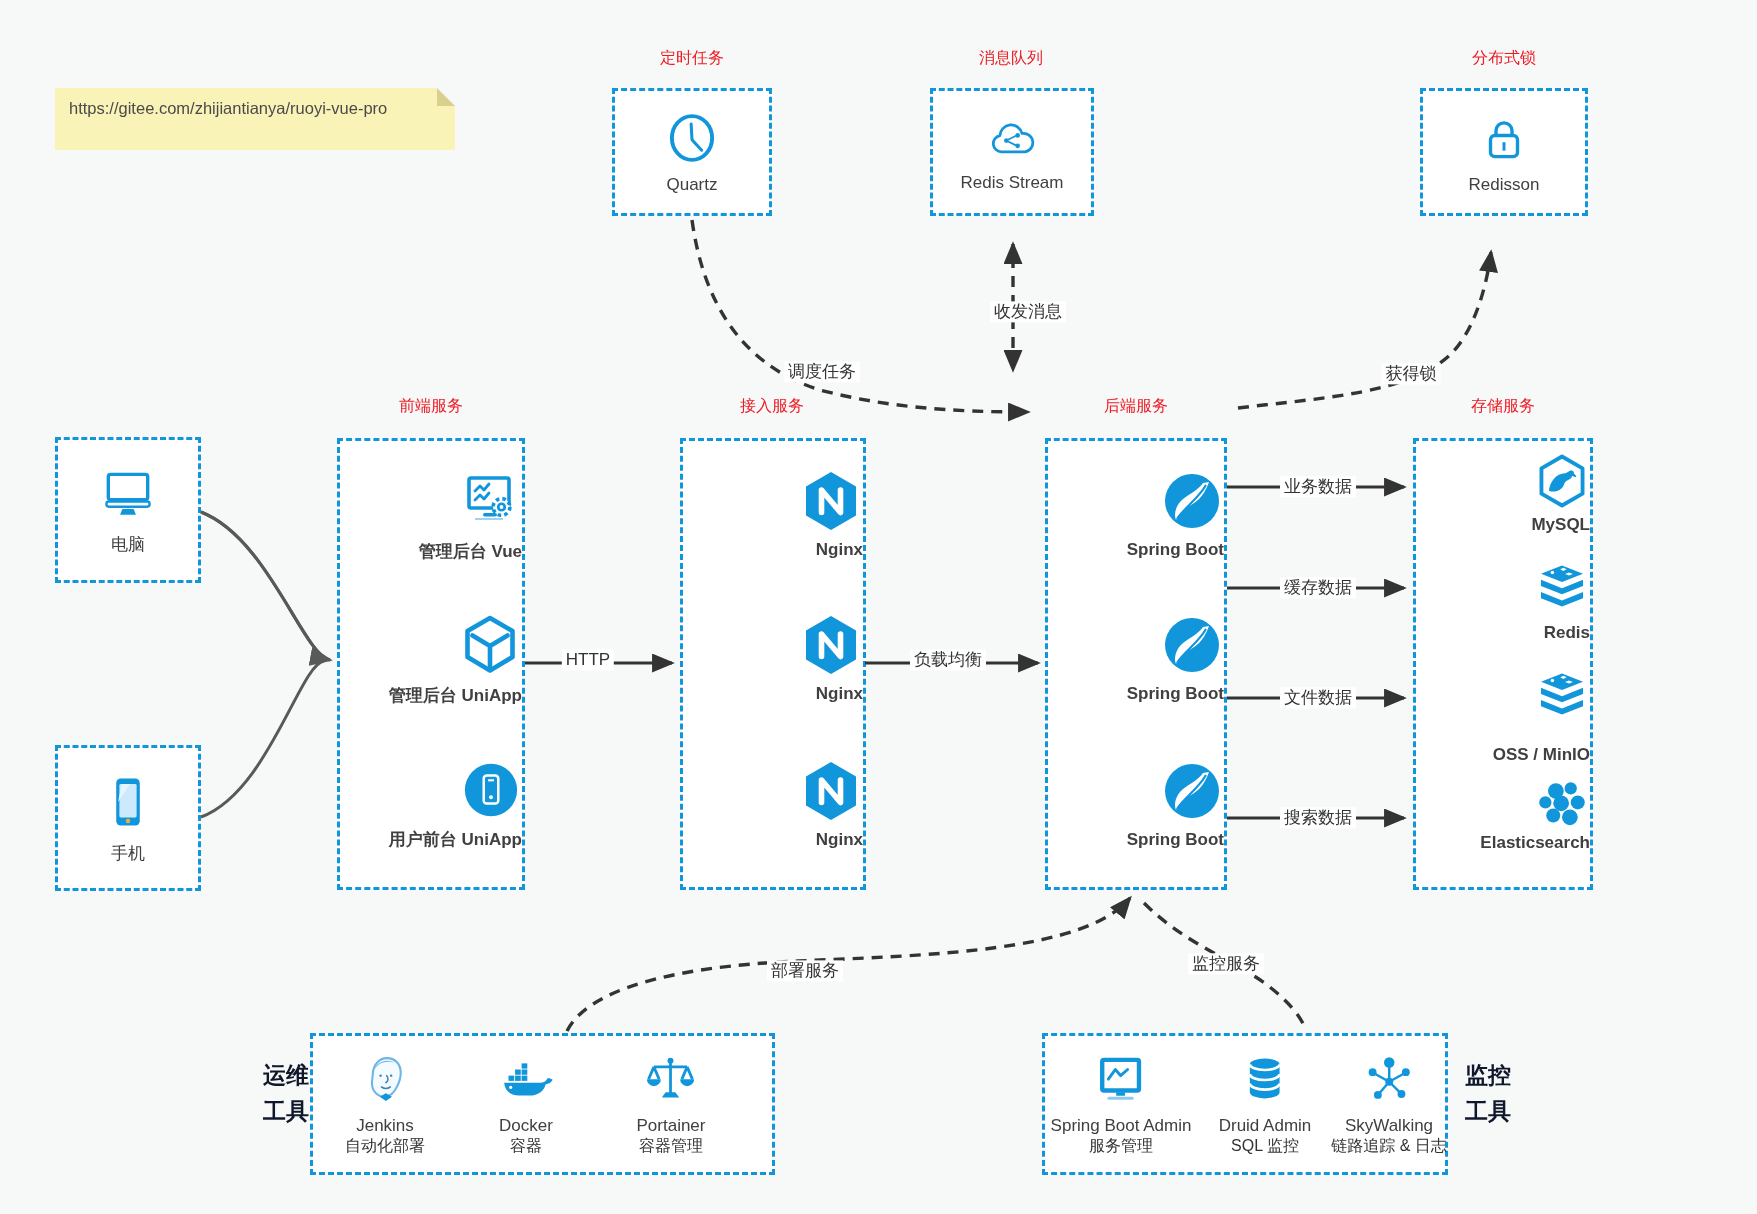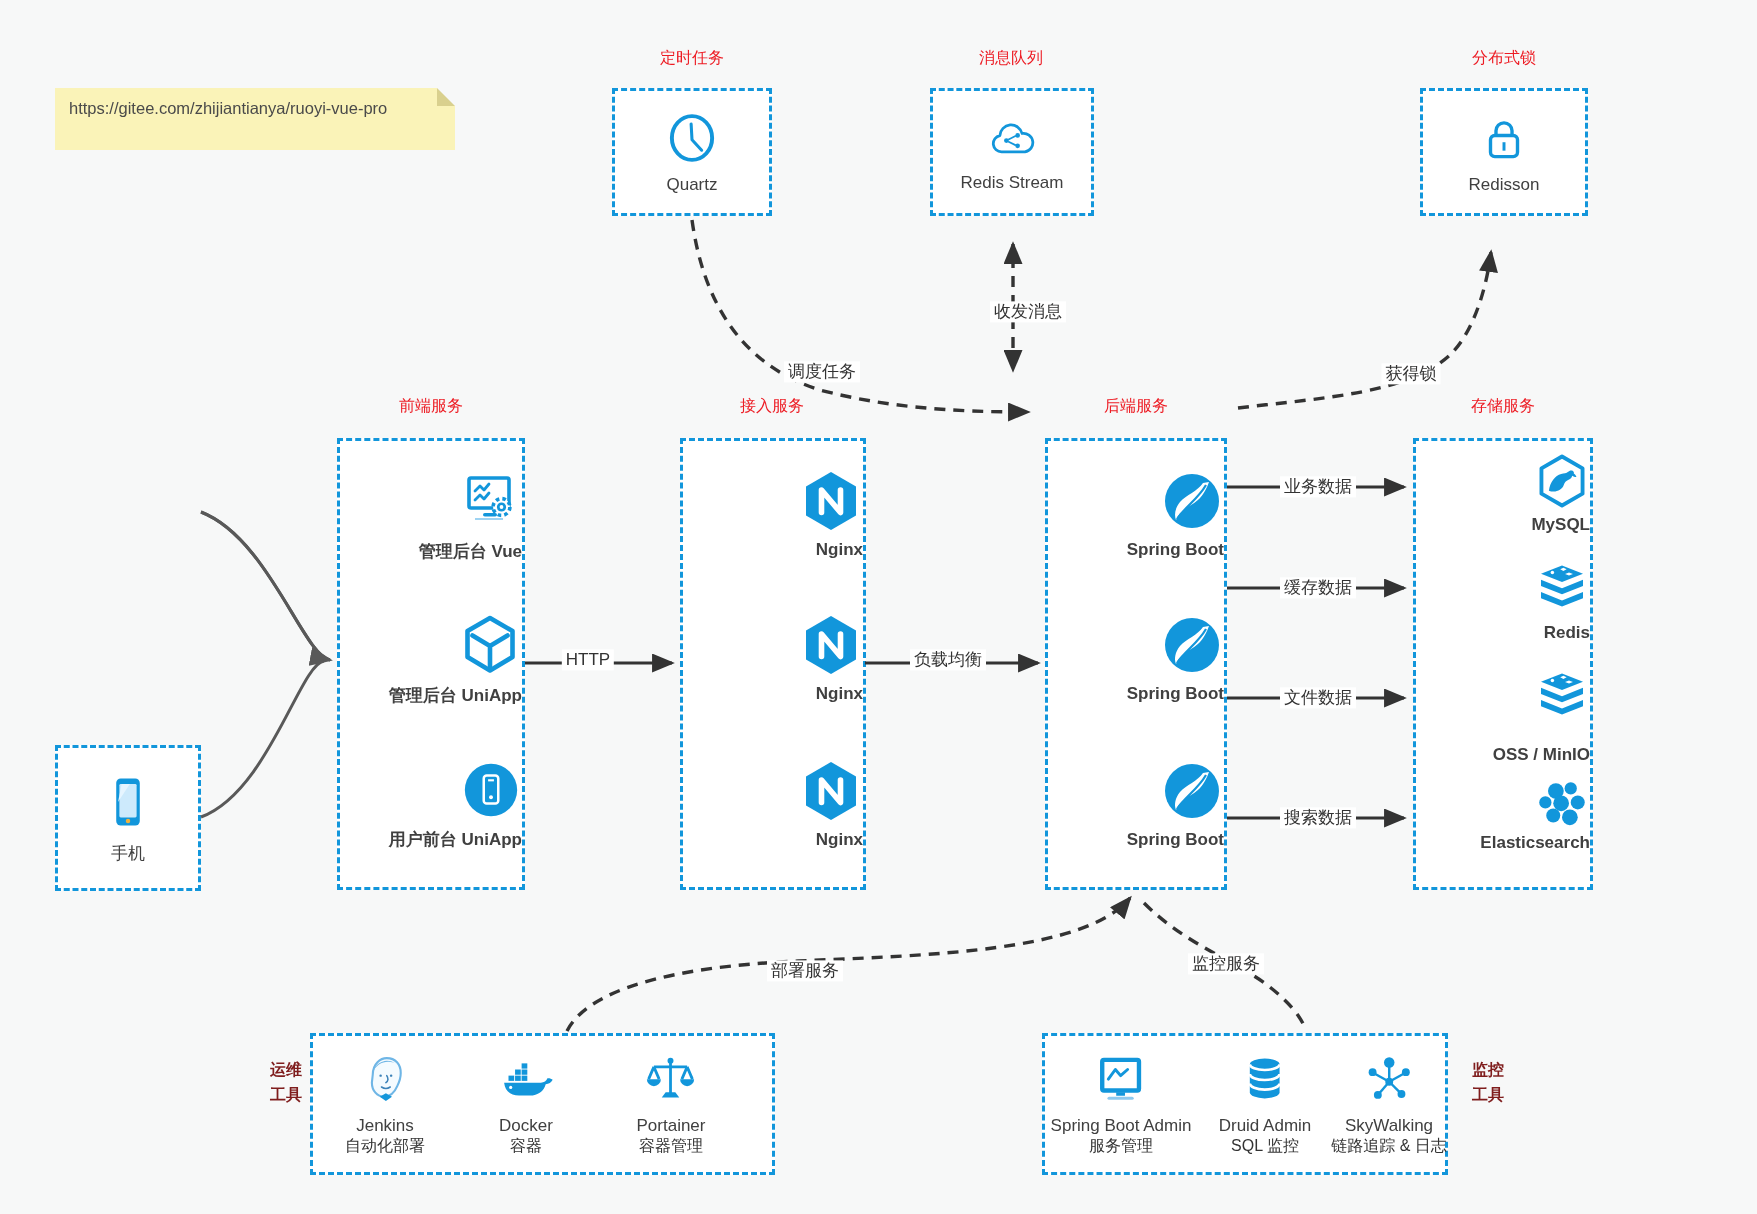--- a/index.html
+++ b/index.html
@@ -7,21 +7,21 @@
           font-family:"Liberation Sans","DejaVu Sans",sans-serif;color:#333;}
   .overlay{position:absolute;inset:0;z-index:2;pointer-events:none;}
   .dbox{position:absolute;background:#fff;border:3px dashed #1296db;box-sizing:border-box;z-index:1;}
   .cbox{display:flex;flex-direction:column;align-items:center;justify-content:center;gap:9px;}
   .vitem{position:absolute;left:0;right:0;display:flex;flex-direction:column;align-items:flex-end;gap:7px;font-weight:bold;}
   .lbl{font-size:17px;color:#404040;white-space:nowrap;}
   .hitem{position:absolute;display:flex;flex-direction:column;align-items:center;transform:translateX(-50%);text-align:center;}
   .hitem .lbl{margin-top:7px;line-height:1.25;}
   .sub{font-size:16px;color:#333;line-height:1.3;white-space:nowrap;}
   .rtitle{position:absolute;transform:translateX(-50%);color:#ed1c24;font-weight:normal;font-size:16px;z-index:3;white-space:nowrap;}
-  .side-title{position:absolute;color:#7f1d1d;font-weight:bold;font-size:16px;line-height:1.55;text-align:center;z-index:3;}
+  .side-title{position:absolute;color:#0f172a;font-weight:bold;font-size:23px;line-height:1.55;text-align:center;z-index:3;}
   .chip{position:absolute;transform:translate(-50%,-50%);background:#fff;padding:0 4px;font-size:17px;color:#333;z-index:3;white-space:nowrap;line-height:1.25;}
   .note{position:absolute;left:55px;top:88px;width:400px;height:62px;background:#faf3b8;z-index:3;
         padding:9px 0 0 14px;box-sizing:border-box;font-size:16.5px;color:#4a4a4a;line-height:1.45;}
   .fold{position:absolute;top:0;right:0;width:0;height:0;
         border-top:18px solid #f7f8f8;border-left:18px solid #d9d08e;}
   .ic{display:block;}
 </style>
 </head>
 <body>
 
@@ -100,20 +100,28 @@
 
   <div class="dbox cbox" style="left:1420px;top:88px;width:168px;height:128px">
     <svg class="ic" width="54" height="56" viewBox="0 0 64 64">
       <rect x="16" y="29" width="32" height="25" rx="5" fill="none" stroke="#1296db" stroke-width="4"></rect>
       <path d="M22.5 29 v-5.5 a9.5 9.5 0 0 1 19 0 V29" fill="none" stroke="#1296db" stroke-width="4"></path>
       <line x1="32" y1="37" x2="32" y2="47" stroke="#1296db" stroke-width="3.5"></line>
     </svg>
     <div class="lbl">Redisson</div>
   </div>
 
+  <div class="dbox cbox" style="left:55px;top:437px;width:146px;height:146px">
+    <svg class="ic" width="62" height="60" viewBox="0 0 64 64">
+      <rect x="11" y="11" width="42" height="27" rx="2.5" fill="none" stroke="#1296db" stroke-width="3.6"></rect>
+      <rect x="9" y="40" width="46" height="5.5" rx="2.5" fill="none" stroke="#1296db" stroke-width="2.6"></rect>
+      <path d="M26 48 h12 l2.5 6 h-17 Z" fill="#1296db"></path>
+    </svg>
+    <div class="lbl">电脑</div>
+  </div>
 
   <div class="dbox cbox" style="left:55px;top:745px;width:146px;height:146px">
     <svg class="ic" width="58" height="62" viewBox="0 0 64 64">
       <rect x="19" y="6" width="26" height="52" rx="5" fill="#1296db"></rect>
       <rect x="22.5" y="12" width="19" height="37" rx="1.5" fill="#cdeafc"></rect>
       <path d="M25 12 h9 L21 32 Z" fill="#e6f5ff"></path>
       <circle cx="32" cy="53" r="2.5" fill="#f0b13c"></circle>
     </svg>
     <div class="lbl">手机</div>
   </div>

